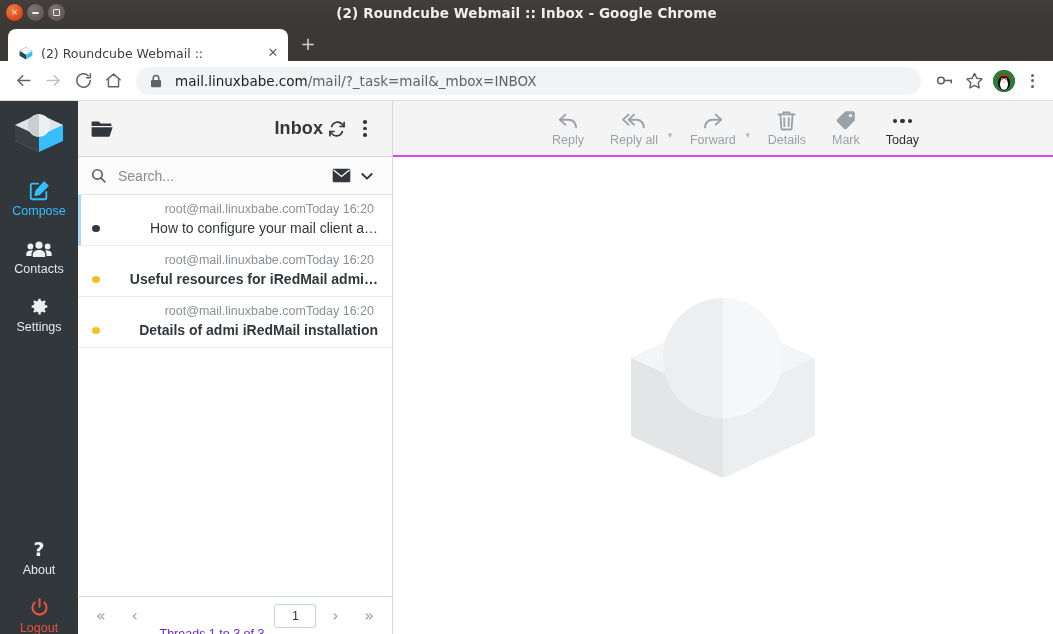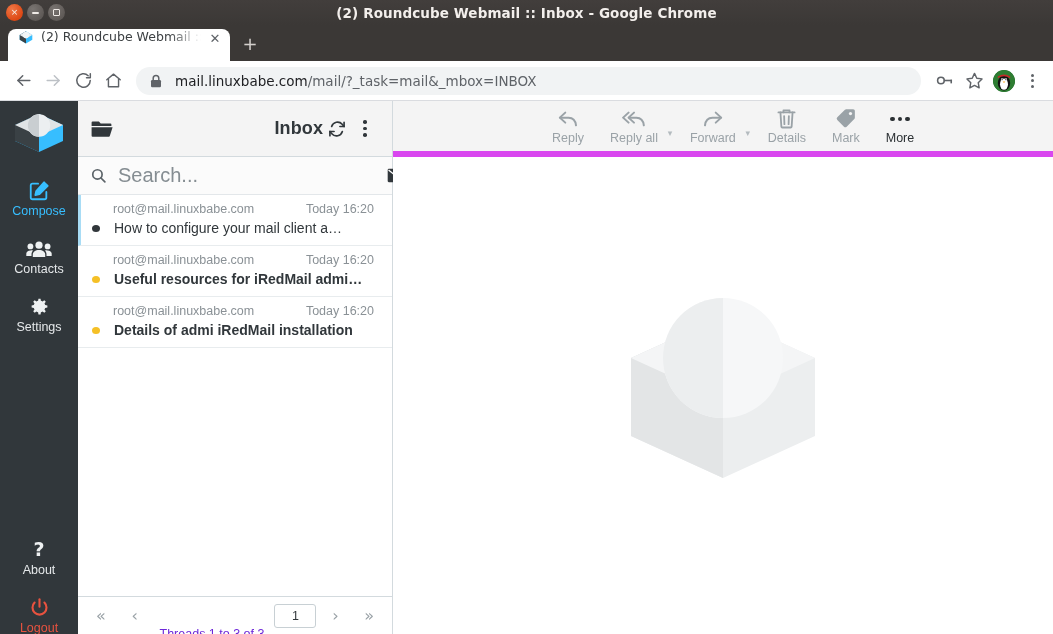--- a/index.html
+++ b/index.html
@@ -40,23 +40,23 @@
     font-family: "DejaVu Sans", sans-serif;
   }
 
   
   #tabstrip {
     height: 36px; flex: 0 0 36px;
     background: #3b3836;
     display: flex; align-items: flex-end; padding-left: 8px;
   }
   #tab {
-    width: 222px; height: 32px; background: #fff;
+    width: 280px; height: 32px; background: #fff;
     border-radius: 8px 8px 0 0;
-    display: flex; align-items: flex-start; padding: 0 6px 0 10px;
+    display: flex; align-items: flex-end; padding: 0 6px 0 10px;
     position: relative;
   }
   #tab-favicon { width: 16px; height: 16px; flex: 0 0 16px; margin-right: 7px; position: relative; }
   #tab-title {
     flex: 1; font-size: 12.5px; color: #3c4043;
     white-space: nowrap; overflow: hidden;
     -webkit-mask-image: linear-gradient(to right, #000 78%, transparent 97%);
     mask-image: linear-gradient(to right, #000 78%, transparent 97%);
     font-family: "DejaVu Sans", sans-serif;
   }
@@ -155,31 +155,32 @@
   #dots-vert i { width: 3.5px; height: 3.5px; border-radius: 50%; background: #31373b; display: block; }
 
   #searchbar {
     height: 38px; flex: 0 0 38px; background: #fbfbfb;
     border-bottom: 1px solid #e3e7ea;
     display: flex; align-items: center; padding: 0 12px;
   }
   #search-icon { flex: 0 0 22px; display: flex; align-items: center; color: #5b6368; }
   #search-input {
     flex: 1; border: none; outline: none; background: transparent;
-    font-size: 20px; color: #31373b; padding-left: 6px;
+    font-size: 14px; color: #31373b; padding-left: 6px;
     font-family: "Liberation Sans", sans-serif;
   }
   #search-input::placeholder { color: #858d92; }
   .search-act { flex: 0 0 26px; height: 26px; display: flex; align-items: center; justify-content: center; color: #31373b; }
 
   #msglist { flex: 1; overflow: hidden; background: #fff; min-height: 0; }
   .msg-row {
     border-bottom: 1px solid #e8ecee;
     padding: 7px 14px 9px 14px;
     position: relative;
+    text-align: right;
   }
   .msg-row.focused { border-left: 3px solid #a8dcf5; padding-left: 11px; }
   .msg-meta { display: flex; align-items: baseline; font-size: 12.5px; color: #8a9196; }
   .msg-from { flex: 1; overflow: hidden; white-space: nowrap; text-overflow: ellipsis; padding-left: 21px; }
   .msg-date { flex: 0 0 auto; padding-right: 4px; }
   .msg-subject-line { display: flex; align-items: center; margin-top: 4px; }
   .flagdot { flex: 0 0 8px; width: 7px; height: 7px; border-radius: 50%; margin-right: 14px; }
   .flagdot.read { background: #31373b; }
   .flagdot.unread { background: #f5c026; }
   .msg-subject {
@@ -202,21 +203,21 @@
   #pg-input {
     width: 42px; height: 24px; border: 1px solid #c8d0d4; border-radius: 3px;
     background: #fff; text-align: center; font-size: 12.5px; color: #31373b;
     outline: none; font-family: "Liberation Sans", sans-serif;
   }
 
   
   #content { flex: 1; display: flex; flex-direction: column; min-width: 0; background: #fff; }
   #content-toolbar {
     height: 56px; flex: 0 0 56px; background: #f4f4f4;
-    border-bottom: 6px solid #d946ef;
+    border-bottom: 2px solid #d946ef;
     display: flex; align-items: center; padding-left: 146px; gap: 0;
   }
   .tb-item {
     display: flex; flex-direction: column; align-items: center; justify-content: center;
     gap: 2px; padding: 0 13px; color: #9aa2a7; height: 48px;
   }
   .tb-item.enabled { color: #2b3033; }
   .tb-icon { height: 22px; display: flex; align-items: center; justify-content: center; }
   .tb-label { font-size: 12.5px; line-height: 1; }
   .tb-caret {
@@ -559,21 +560,21 @@
           </div>
           <div style="display: flex; align-items: center;">
             <div class="tb-item enabled">
               <span class="tb-icon">
                 <span id="dots-horiz">
                   <i></i>
                   <i></i>
                   <i></i>
                 </span>
               </span>
-              <span class="tb-label">More</span>
+              <span class="tb-label">Today</span>
             </div>
           </div>
         </div>
       <div id="content-body">
         <span id="watermark">
           <svg width="196" height="216" viewBox="0 0 196 216">
             <polygon points="98,30 190,72 190,150 98,192 6,150 6,72" fill="#eceeef"></polygon>
             <polygon points="98,30 6,72 6,150 98,192" fill="#e3e5e6"></polygon>
             <polygon points="98,30 190,72 98,114 6,72" fill="#f4f5f6"></polygon>
             <circle cx="98" cy="72" r="60" fill="#f6f7f8"></circle>

